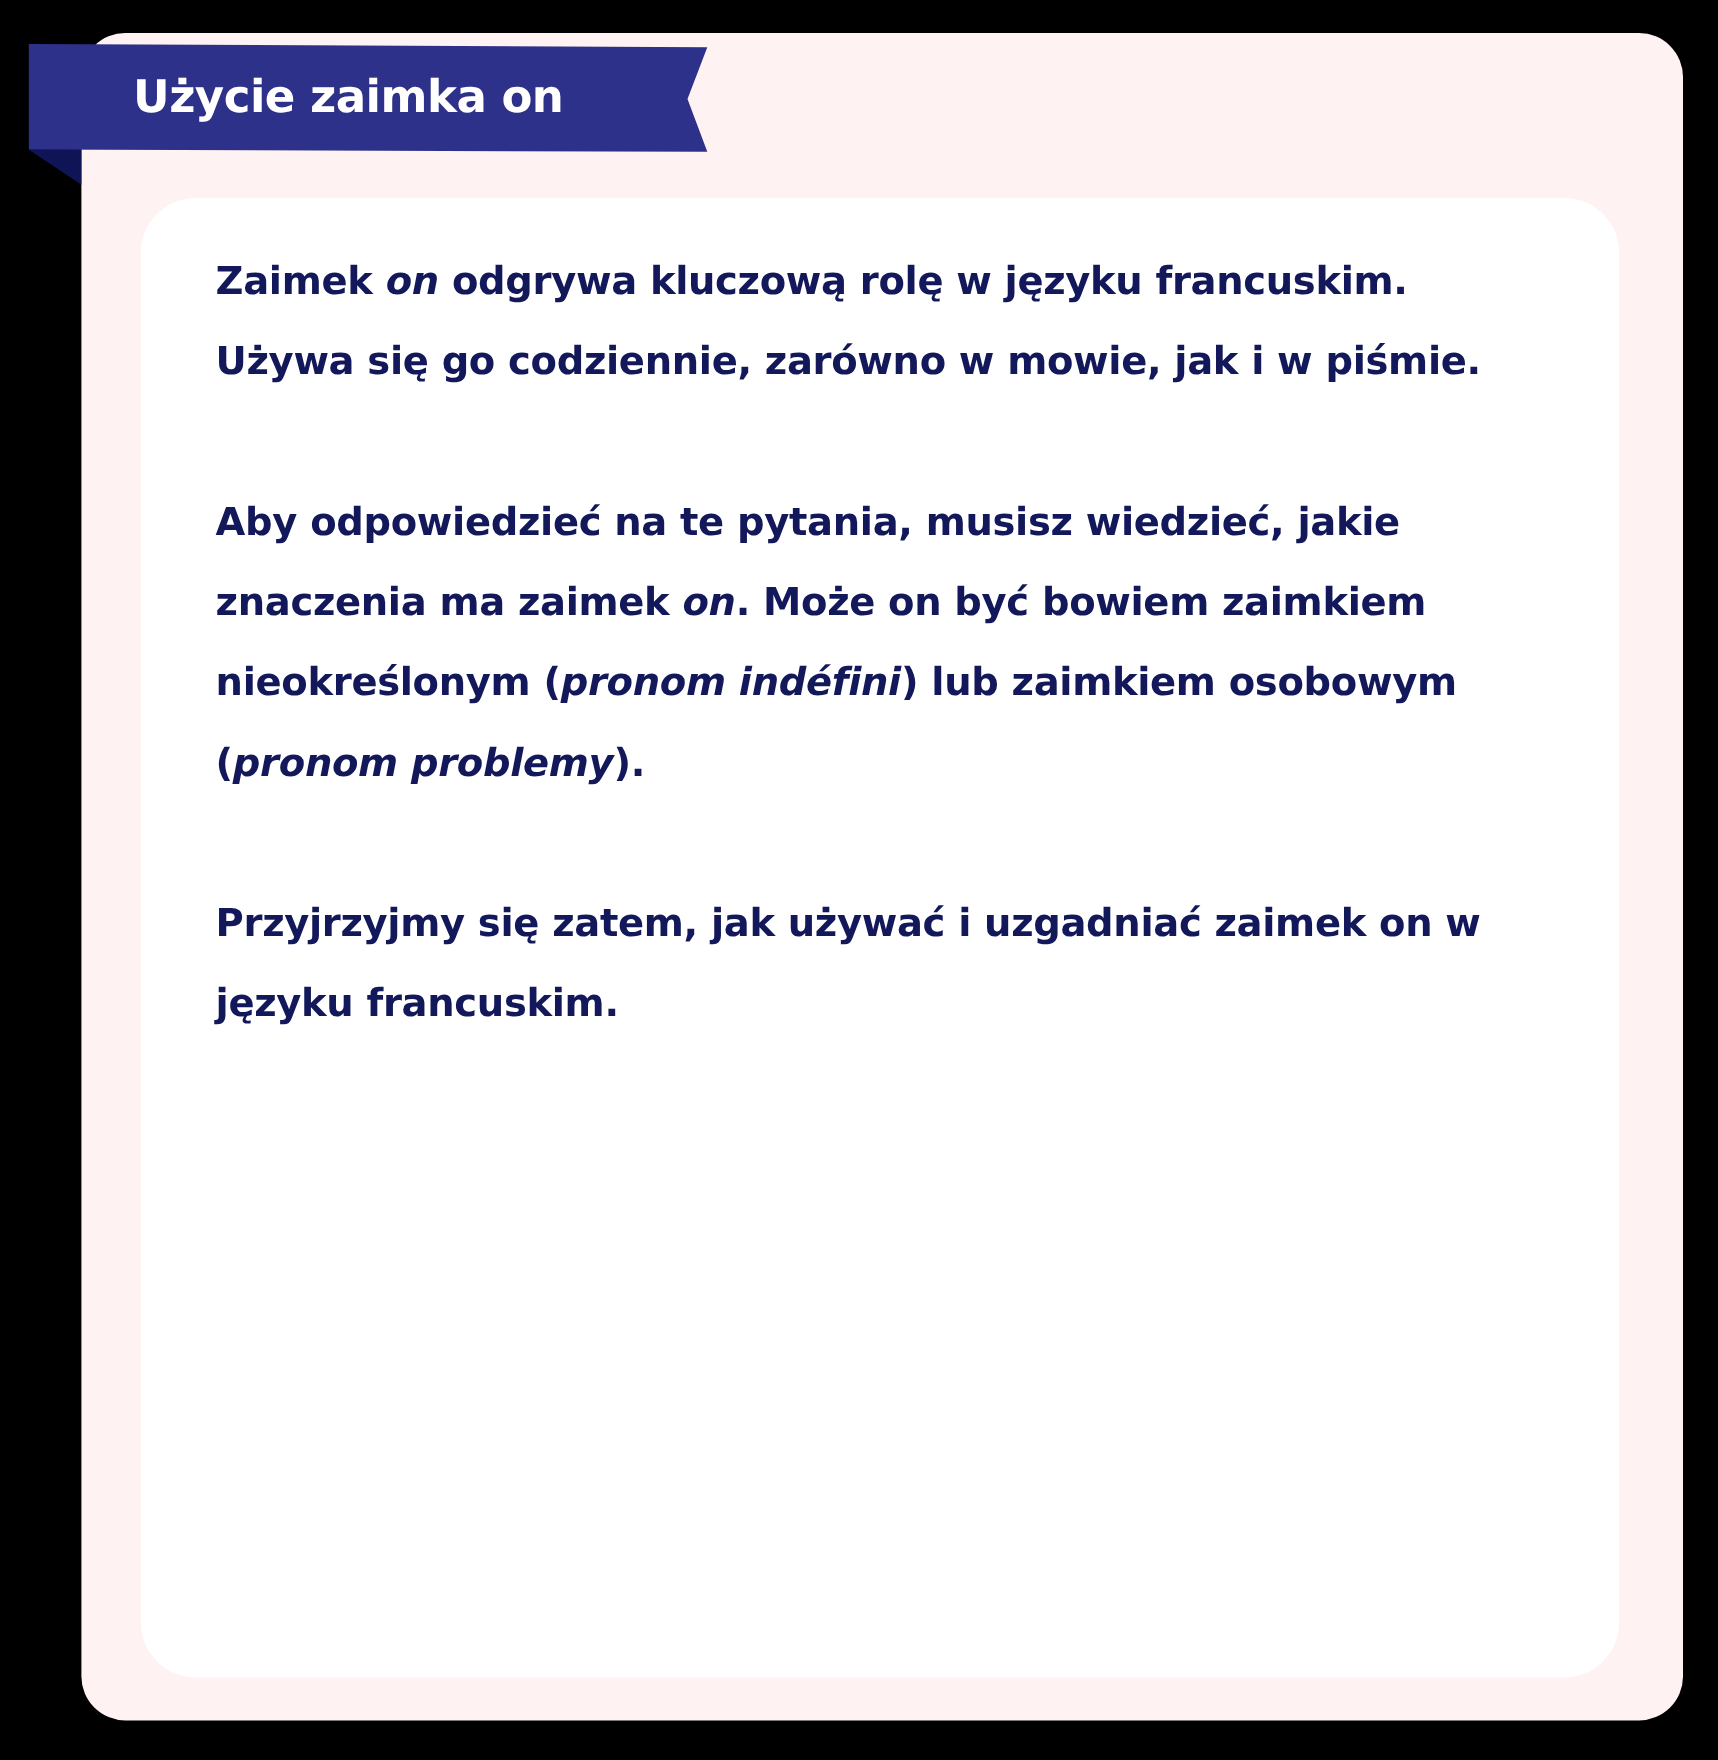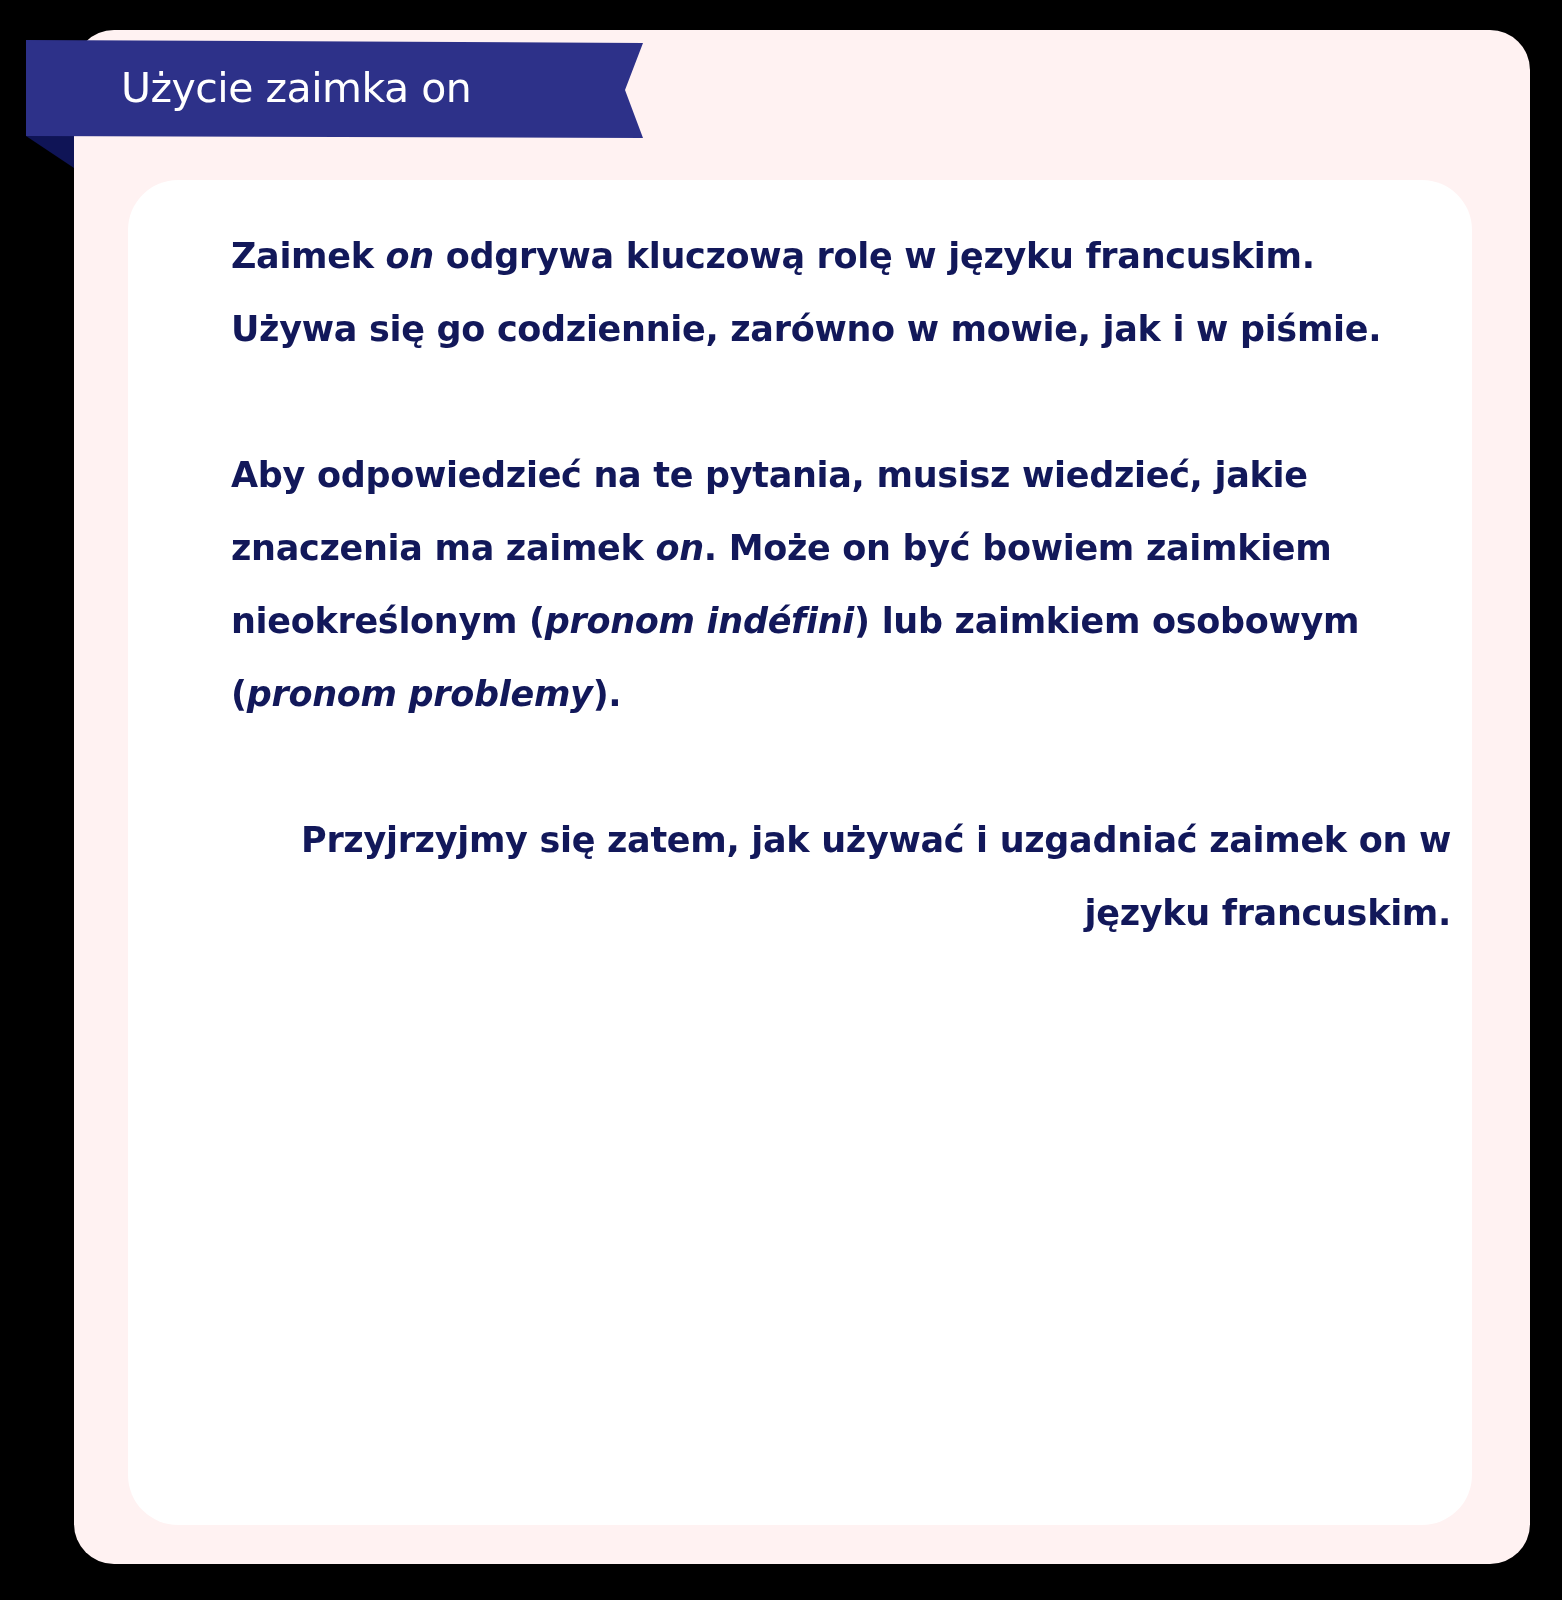--- a/index.html
+++ b/index.html
@@ -30,39 +30,38 @@
     width: 618px; height: 98px;
   }
   .ribbon svg { position: absolute; left: 0; top: 0; }
   .ribbon-title {
     position: absolute;
     left: 95px; top: 0;
     height: 96px;
     line-height: 96px;
     color: #ffffff;
     font-family: "DejaVu Sans", "Liberation Sans", sans-serif;
-    font-weight: normal;
+    font-weight: bold;
     font-size: 41px;
     letter-spacing: -0.5px;
     white-space: nowrap;
   }
   .content {
     position: absolute;
     left: 196px; top: 220px;
     width: 1220px;
     color: #12185a;
     font-family: "DejaVu Sans", "Liberation Sans", sans-serif;
     font-size: 35px;
     font-weight: 600;
     line-height: 73px;
     letter-spacing: -0.3px;
-    margin-left: 35px;
   }
   .para { margin: 0 0 73px 0; }
-  .para:last-child { margin-bottom: 0; text-align: right; }
+  .para:last-child { margin-bottom: 0; }
   .bi { font-weight: bold; font-style: italic; }
   .it { font-style: italic; font-weight: 700; }
   .b { font-weight: bold; }
 </style>
 </head>
 <body>
 
 <div class="outer-card"></div>
 <div class="inner-card"></div>
 

